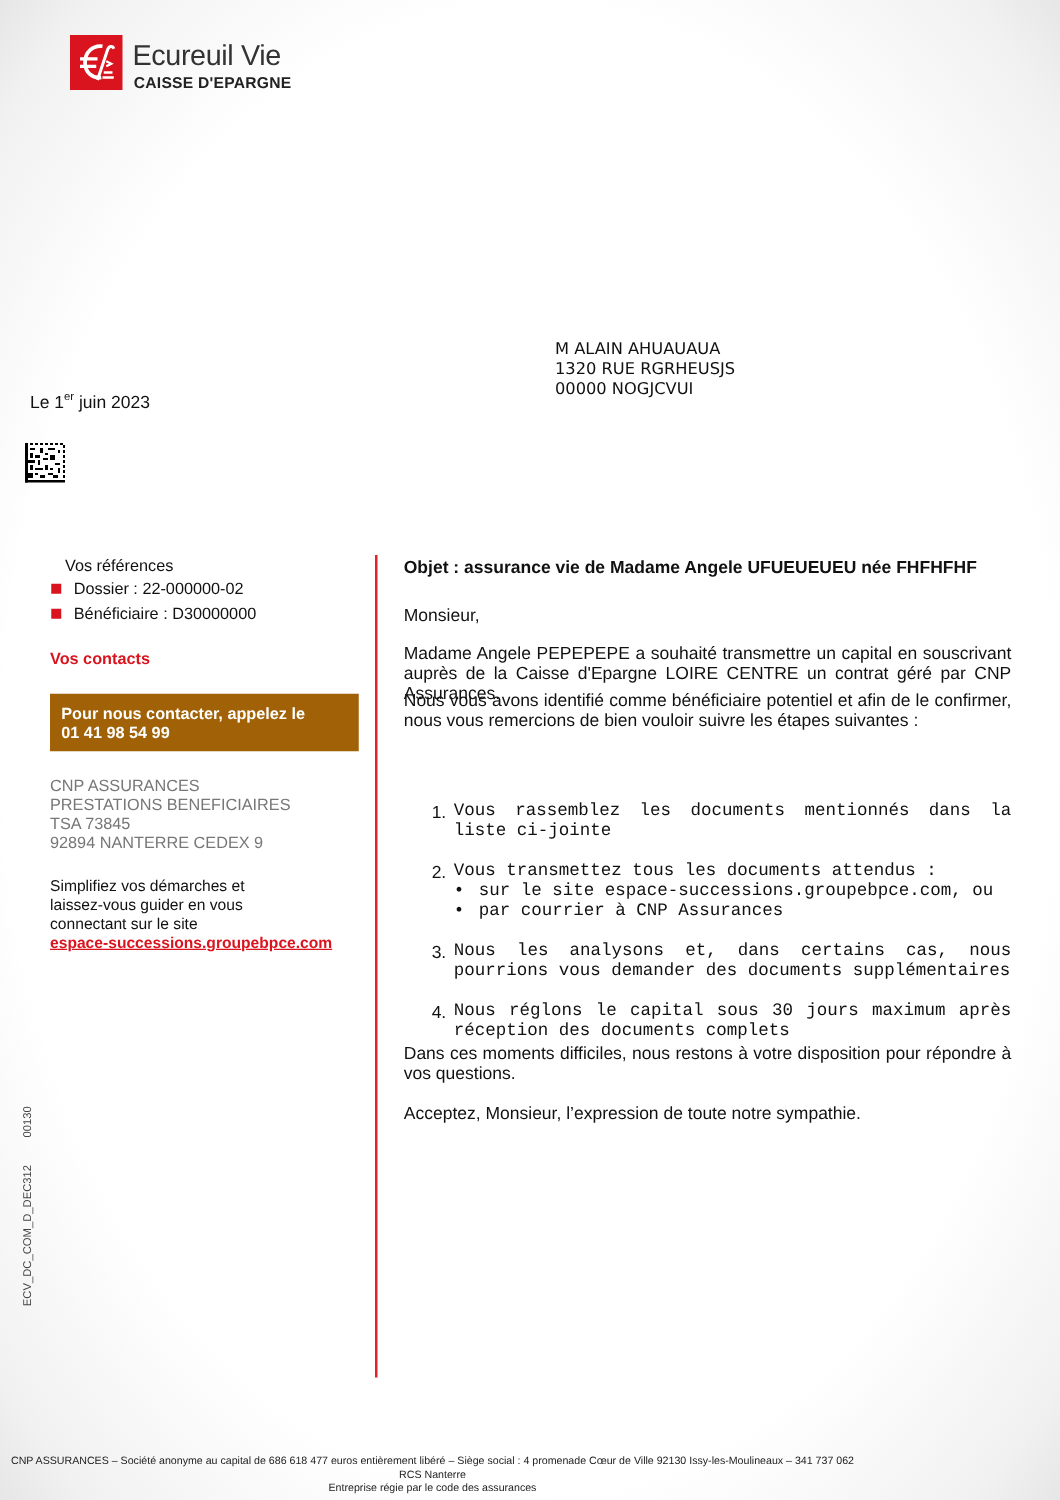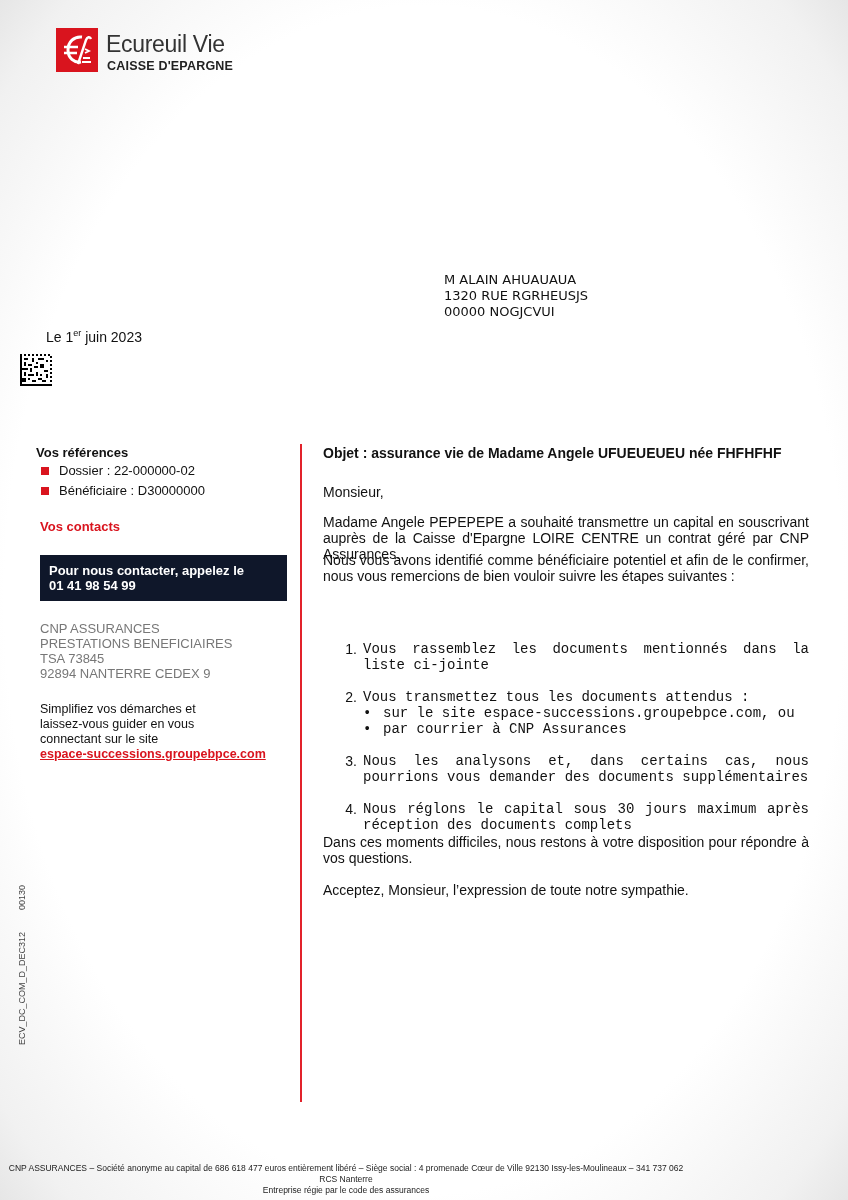--- a/index.html
+++ b/index.html
@@ -12,31 +12,31 @@
   
   .logo-box { left: 56px; top: 28px; width: 42px; height: 44px; background: #d9141e; }
   .logo-box svg { width: 42px; height: 44px; display: block; }
   .logo-name { left: 106px; top: 30px; font-size: 23px; color: #333; letter-spacing: -0.3px; line-height: 28px; }
   .logo-sub { left: 107px; top: 59px; font-size: 12.5px; font-weight: bold; color: #222; letter-spacing: 0.2px; }
 
   
   .address { left: 444px; top: 272px; font-family: "DejaVu Sans", sans-serif; font-size: 13px; line-height: 16px; color: #111; }
   .address div { white-space: nowrap; }
 
-  .date { left: 46px; top: 312px; font-size: 14px; margin-top: 16px; }
+  .date { left: 24px; top: 312px; font-size: 14px; }
   .date sup { font-size: 9px; vertical-align: 6px; }
 
   .datamatrix { left: 20px; top: 354px; width: 32px; height: 32px; }
 
   
-  .refs-title { left: 36px; top: 445px; font-size: 13px; font-weight: bold; }
+  .refs-title { left: 52px; top: 445px; font-size: 13px; font-weight: normal; }
   .ref-item { left: 41px; font-size: 13px; display: flex; align-items: center; }
   .ref-item .sq { width: 8px; height: 8px; background: #d9141e; margin-right: 10px; display: inline-block; }
   .contacts-title { left: 40px; top: 519px; font-size: 13px; font-weight: bold; color: #d9141e; }
-  .contact-box { left: 40px; top: 555px; width: 247px; height: 46px; background: #0f172a; color: #fff; font-size: 13px; font-weight: bold; box-sizing: border-box; padding: 8px 0 0 9px; line-height: 15px; }
+  .contact-box { left: 40px; top: 555px; width: 247px; height: 46px; background: #a16207; color: #fff; font-size: 13px; font-weight: bold; box-sizing: border-box; padding: 8px 0 0 9px; line-height: 15px; }
   .cnp-addr { left: 40px; top: 621px; font-size: 13px; color: #777; line-height: 15px; }
   .simplify { left: 40px; top: 702px; font-size: 12.5px; line-height: 15px; color: #111; }
   .simplify a { color: #d9141e; font-weight: bold; text-decoration: underline; }
 
   .vline { left: 300px; top: 444px; width: 2px; height: 658px; background: #e2222b; }
 
   .side-code1 { left: 17px; top: 886px; font-size: 9px; color: #444; transform-origin: left top; transform: rotate(-90deg) translate(-24px, 0); }
   .side-code2 { left: 17px; top: 1045px; font-size: 9px; color: #444; transform-origin: left top; transform: rotate(-90deg); white-space: nowrap; }
 
   

